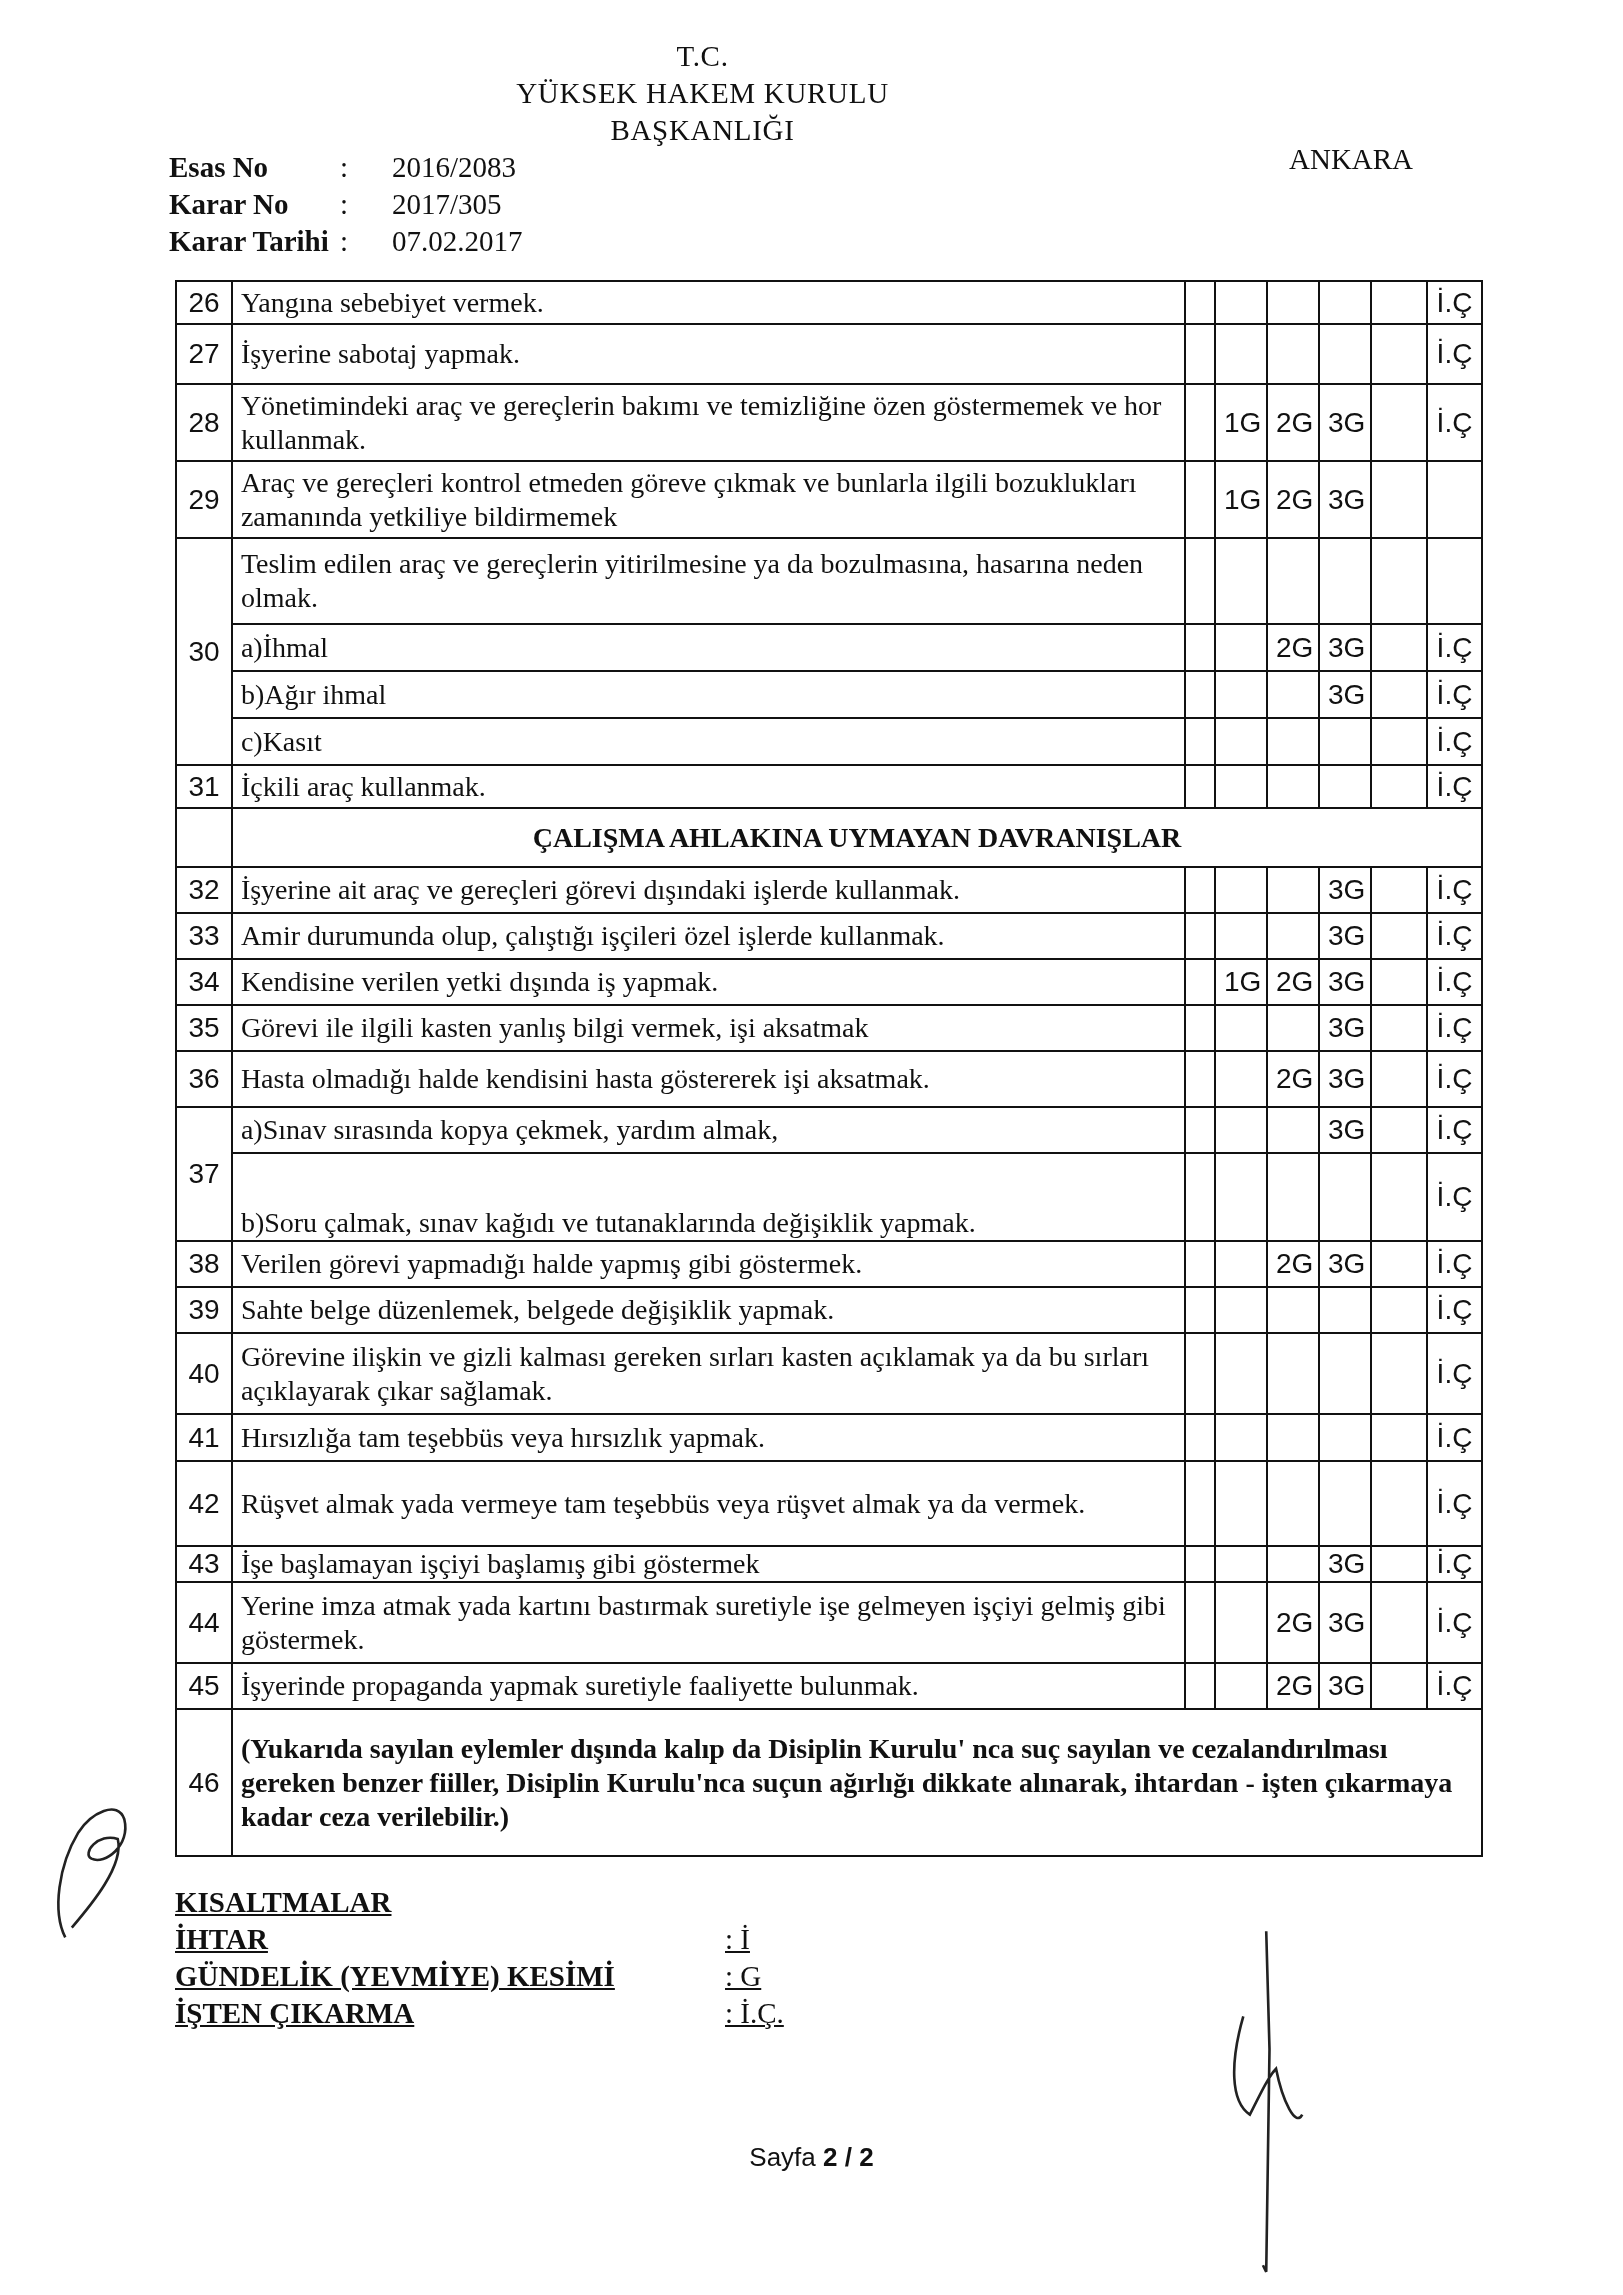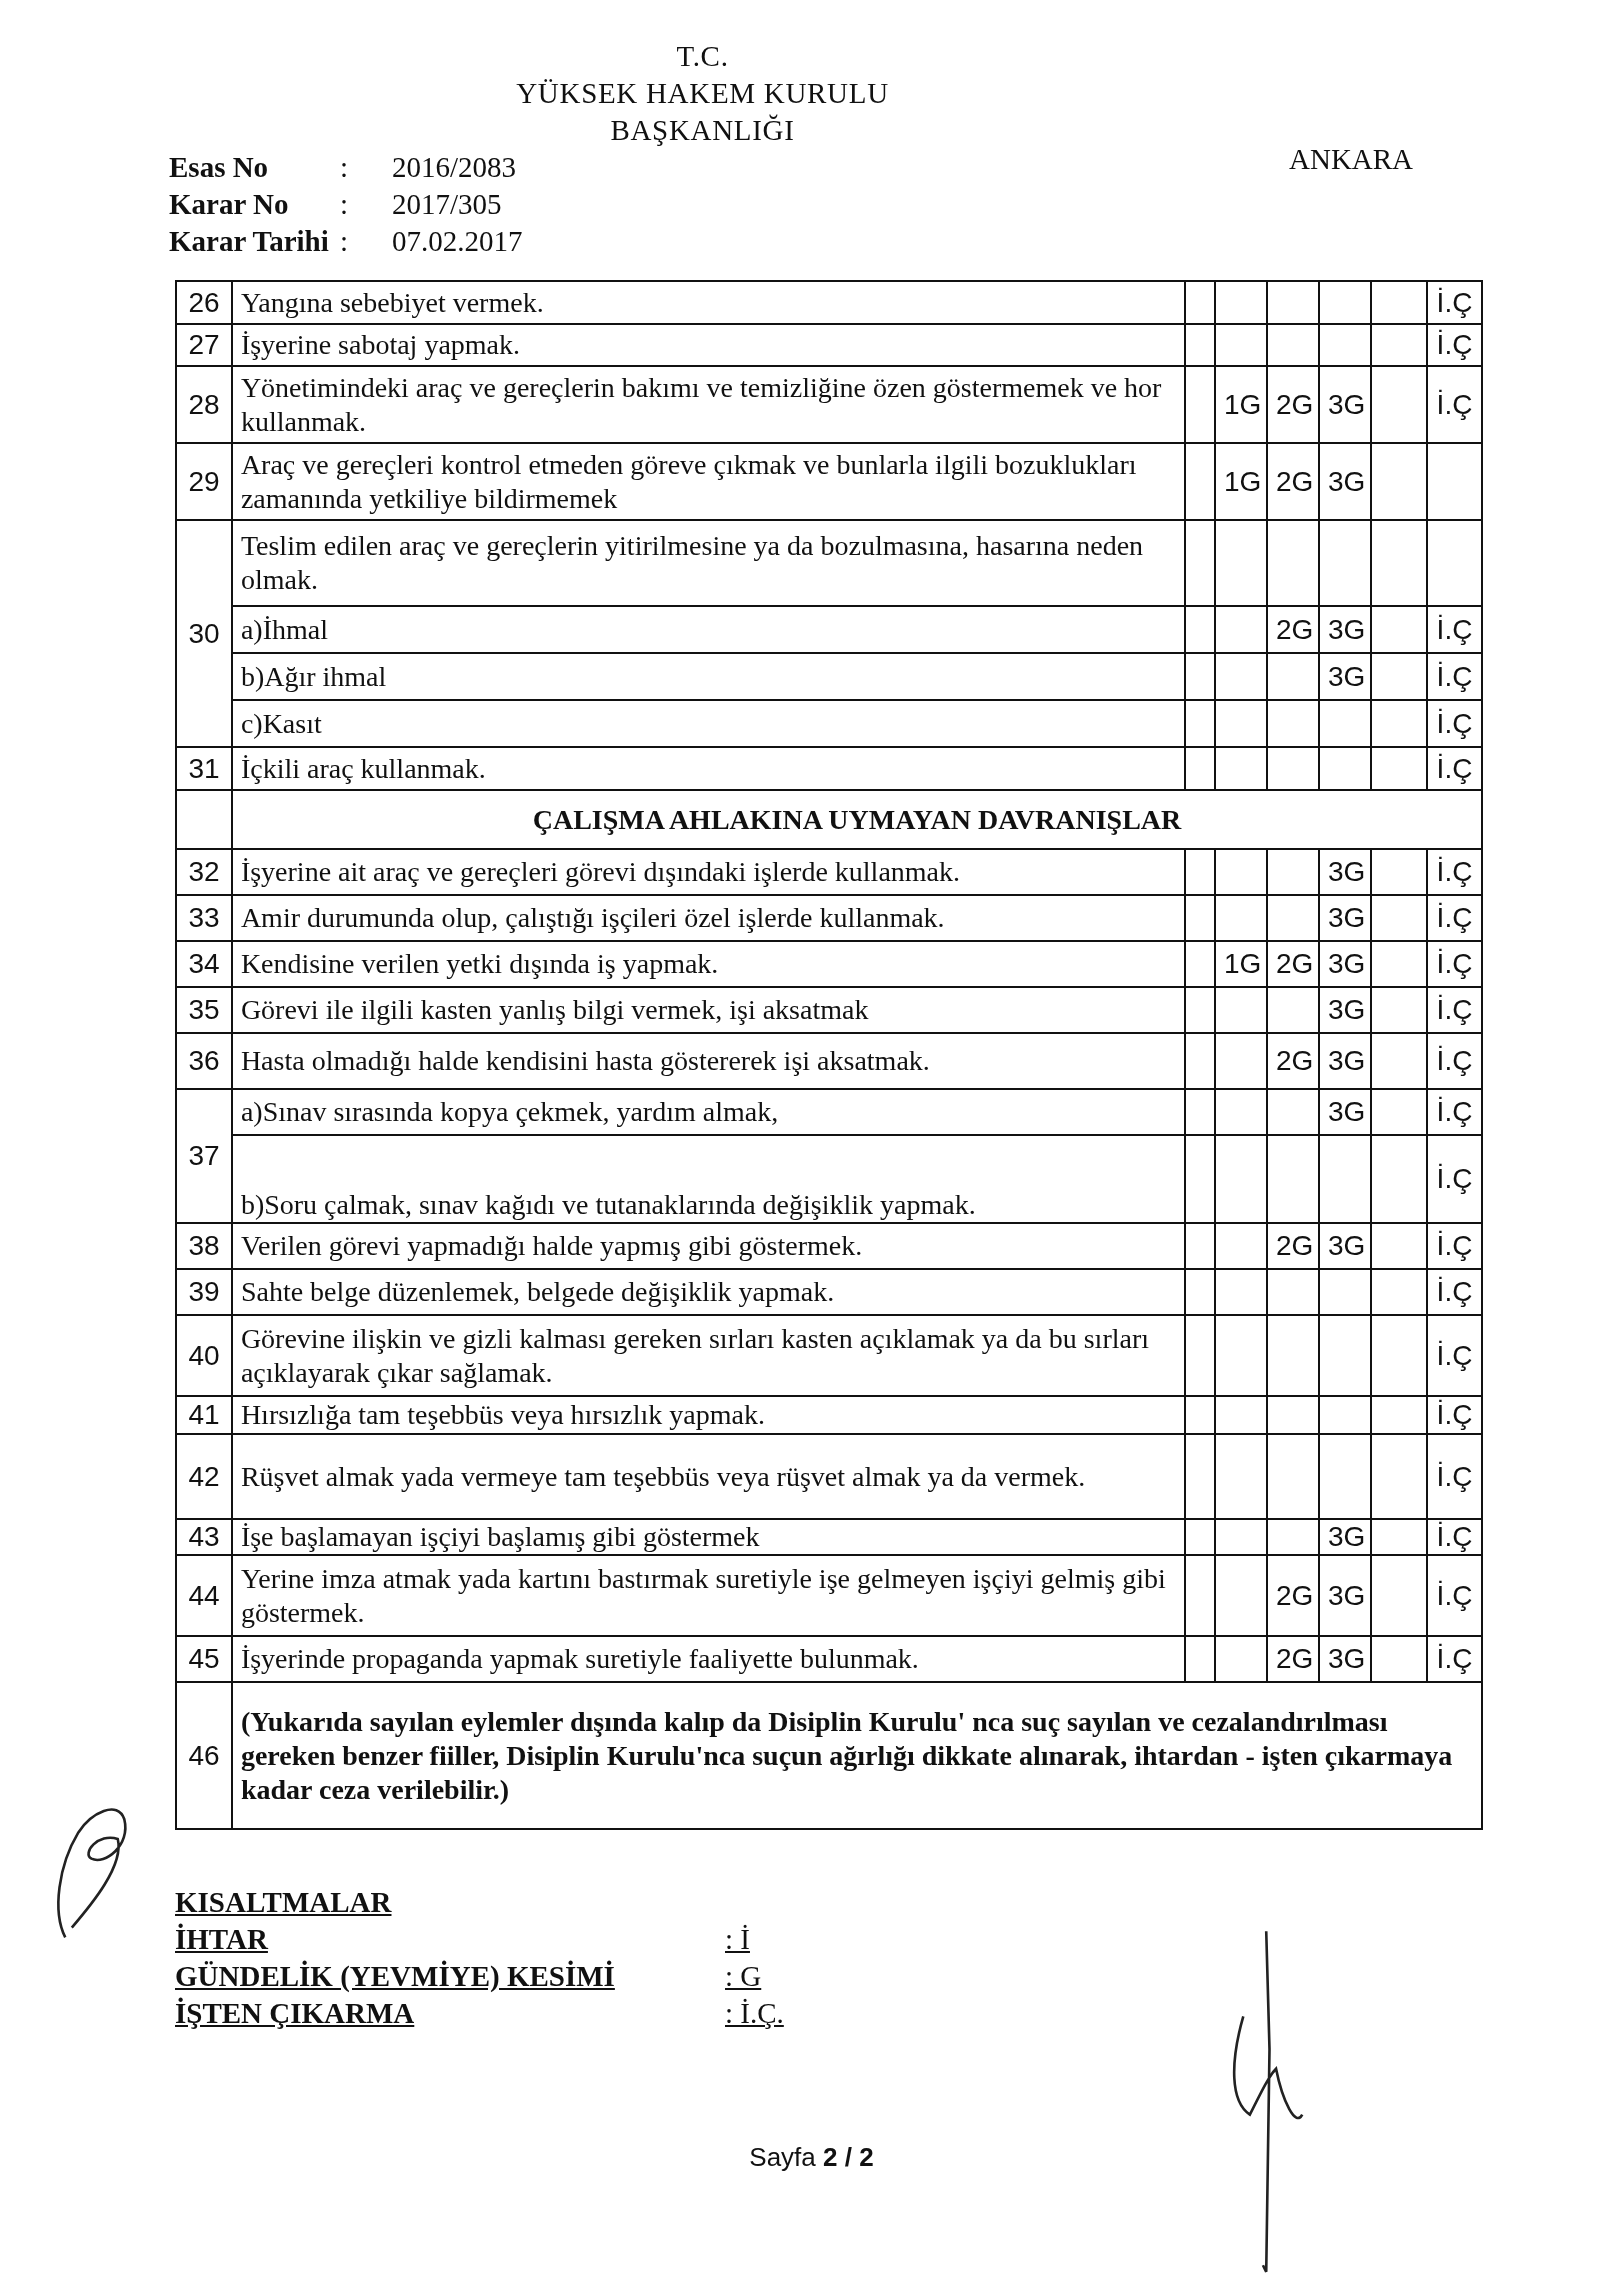--- a/index.html
+++ b/index.html
@@ -77,21 +77,21 @@
       <td class="num">26</td>
       <td>Yangına sebebiyet vermek.</td>
       <td></td>
       <td class="pen"></td>
       <td class="pen"></td>
       <td class="pen"></td>
       <td class="pen"></td>
       <td class="ic">İ.Ç</td>
     </tr>
 
-    <tr style="height:42px">
+    <tr style="height:60px">
       <td class="num">27</td>
       <td>İşyerine sabotaj yapmak.</td>
       <td></td>
       <td class="pen"></td>
       <td class="pen"></td>
       <td class="pen"></td>
       <td class="pen"></td>
       <td class="ic">İ.Ç</td>
     </tr>
 
@@ -273,21 +273,21 @@
       <td class="num">40</td>
       <td>Görevine ilişkin ve gizli kalması gereken sırları kasten açıklamak ya da bu sırları açıklayarak çıkar sağlamak.</td>
       <td></td>
       <td class="pen"></td>
       <td class="pen"></td>
       <td class="pen"></td>
       <td class="pen"></td>
       <td class="ic" style="vertical-align:middle">İ.Ç</td>
     </tr>
 
-    <tr style="height:38px">
+    <tr style="height:47px">
       <td class="num">41</td>
       <td>Hırsızlığa tam teşebbüs veya hırsızlık yapmak.</td>
       <td></td>
       <td class="pen"></td>
       <td class="pen"></td>
       <td class="pen"></td>
       <td class="pen"></td>
       <td class="ic">İ.Ç</td>
     </tr>
 

